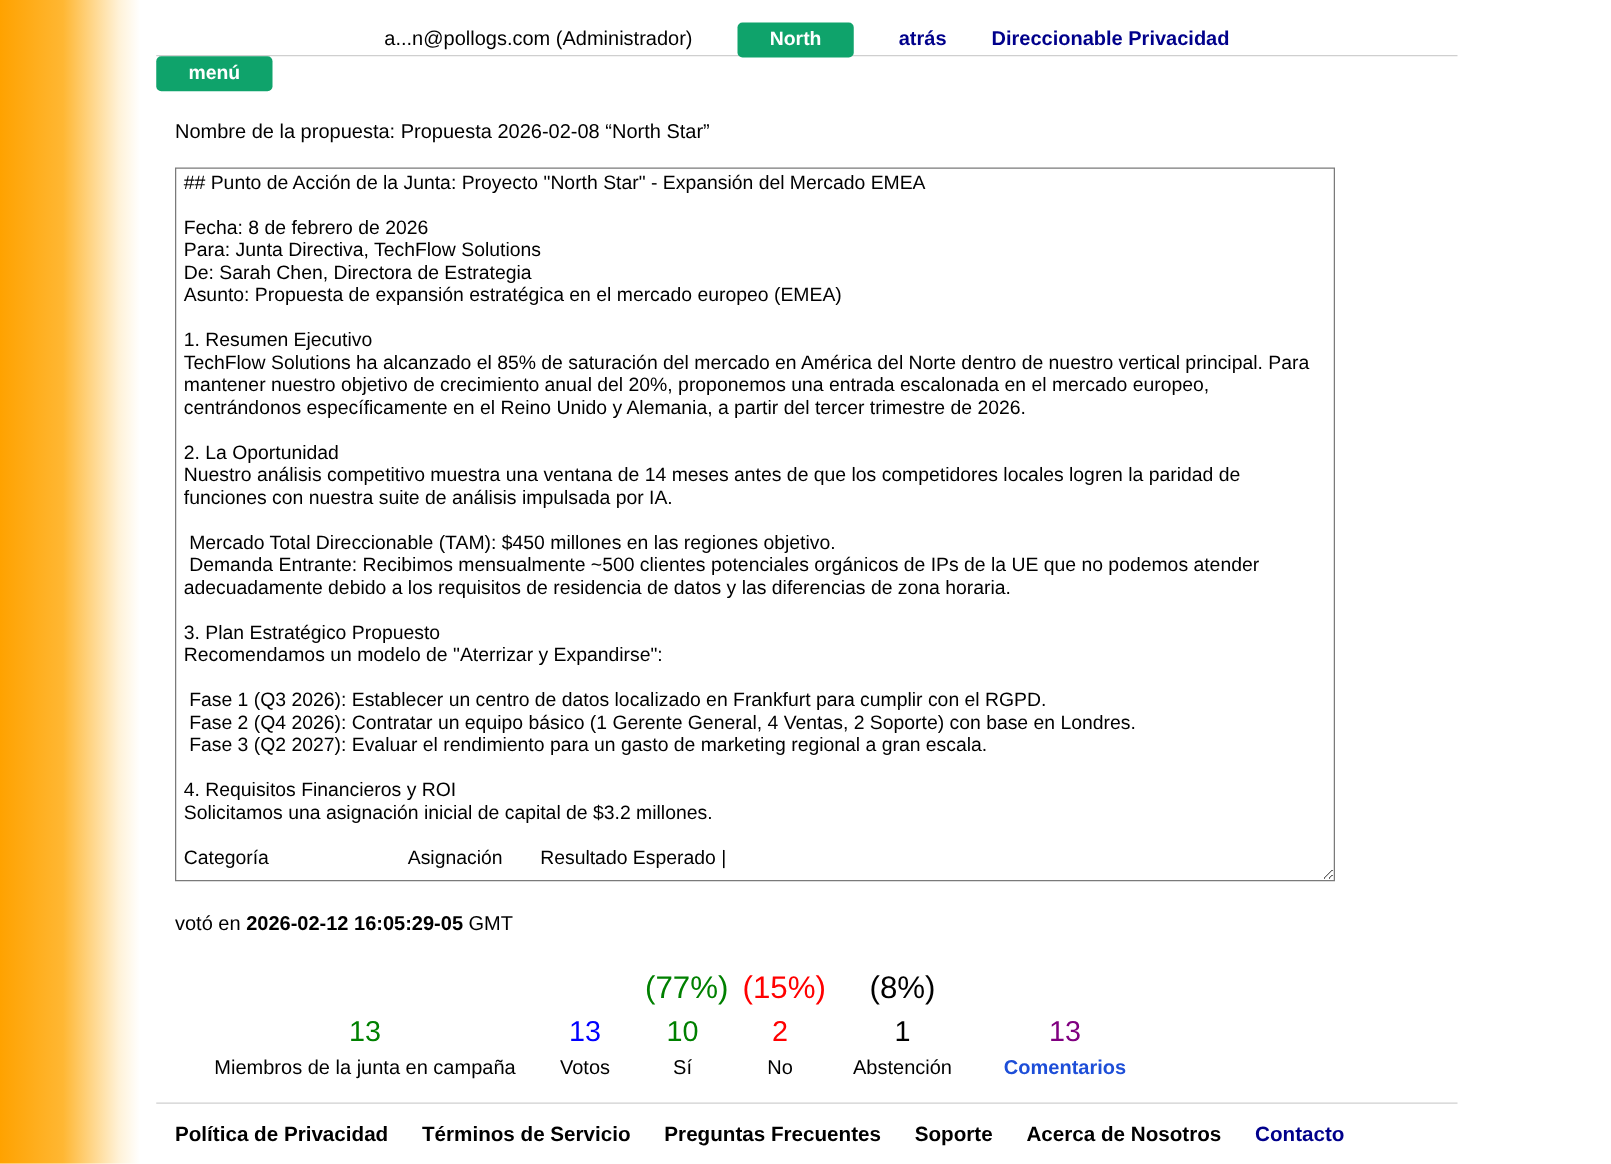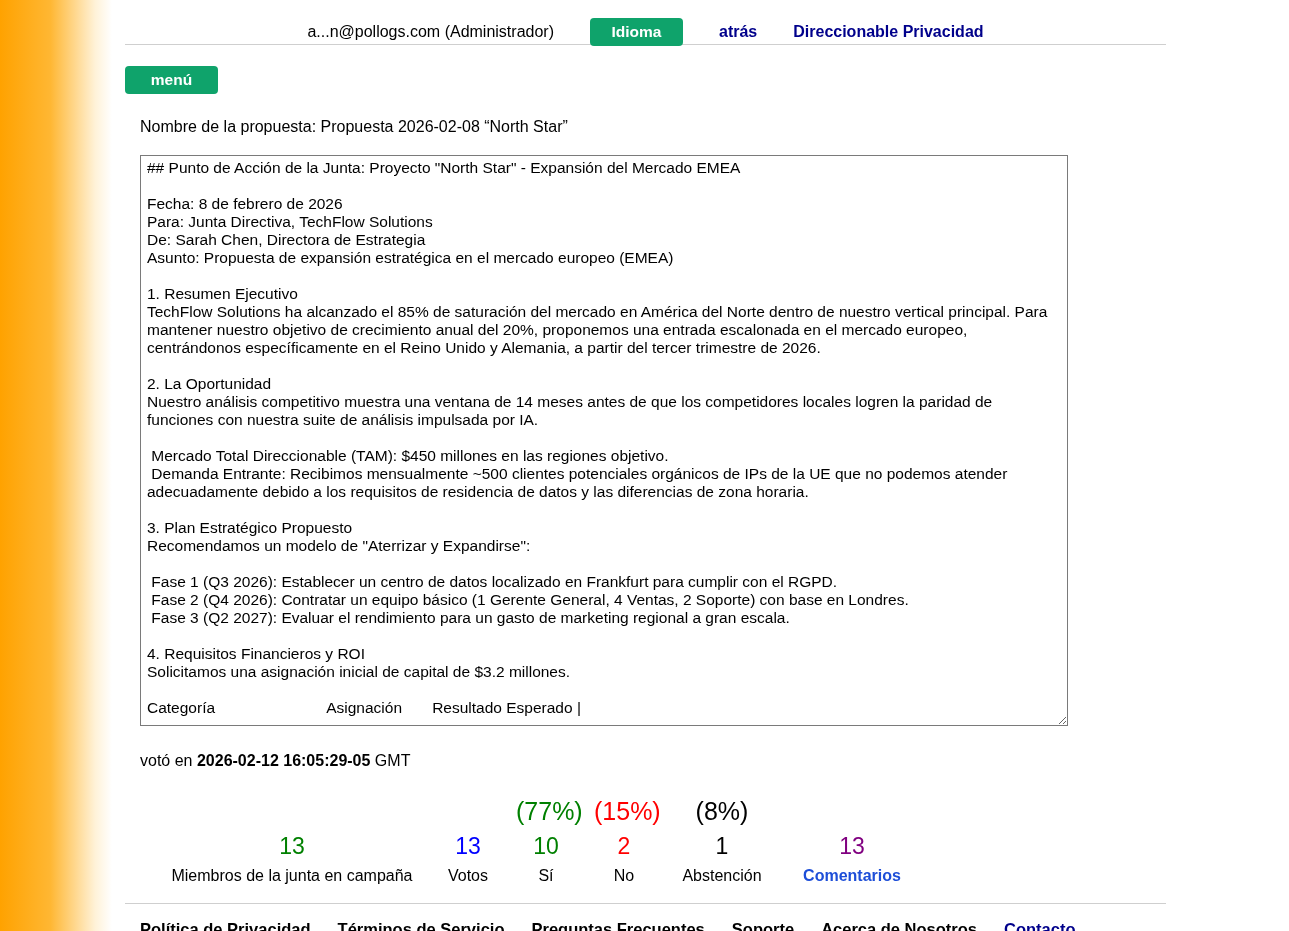--- a/index.html
+++ b/index.html
@@ -15,21 +15,21 @@
   .topbar { display: flex; align-items: center; justify-content: center; gap: 36px;
     padding-top: 20px; height: 44px; }
   .user-text { font-size: 16px; }
   .green-btn { background: #0fa36b; color: #fff; font-weight: bold; font-size: 15.5px;
     border: none; border-radius: 4px; padding: 5px 0; width: 93px; text-align: center;
     cursor: pointer; font-family: "Liberation Sans", sans-serif; }
   .nav-link { color: #00008b; font-weight: bold; font-size: 16px; text-decoration: none; cursor: pointer; }
 
   .hrule { border: none; border-top: 1px solid #cfcfcf; height: 0; }
 
-  .menu-row { margin-top: 21px; }
+  .menu-row { }
   .proposal-label { margin: 24px 0 0 15px; font-size: 16px; }
 
   textarea.proposal-body { display: block; margin: 19px 0 0 15px; width: 928px; height: 571px;
     border: 1px solid #7a7a7a; background: #fff; resize: both;
     font-family: "Liberation Sans", sans-serif; font-size: 15.5px; line-height: 18px;
     padding: 3px 6px; color: #000; outline: none; white-space: pre-wrap; overflow-y: scroll; }
   textarea.proposal-body::-webkit-scrollbar { width: 15px; }
   textarea.proposal-body::-webkit-scrollbar-track { background: #fbfbfb; border-left: 1px solid #ececec; }
   textarea.proposal-body::-webkit-scrollbar-thumb { background: #c6c6c6; border-radius: 7px; border: 3px solid #fbfbfb; }
 
@@ -54,21 +54,21 @@
 </head>
 <body>
 
 <div class="page">
   <div class="side-gradient"></div>
 
   <div class="content">
 
     <div class="topbar">
       <span class="user-text">a...n@pollogs.com (Administrador)</span>
-      <button class="green-btn">Idioma</button>
+      <button class="green-btn">North</button>
       <a class="nav-link">atrás</a>
       <a class="nav-link">Direccionable Privacidad</a>
     </div>
     <hr class="hrule">
 
     <div class="menu-row">
       <button class="green-btn">menú</button>
     </div>
 
     <div class="proposal-label">Nombre de la propuesta: Propuesta 2026-02-08 “North Star”</div>

